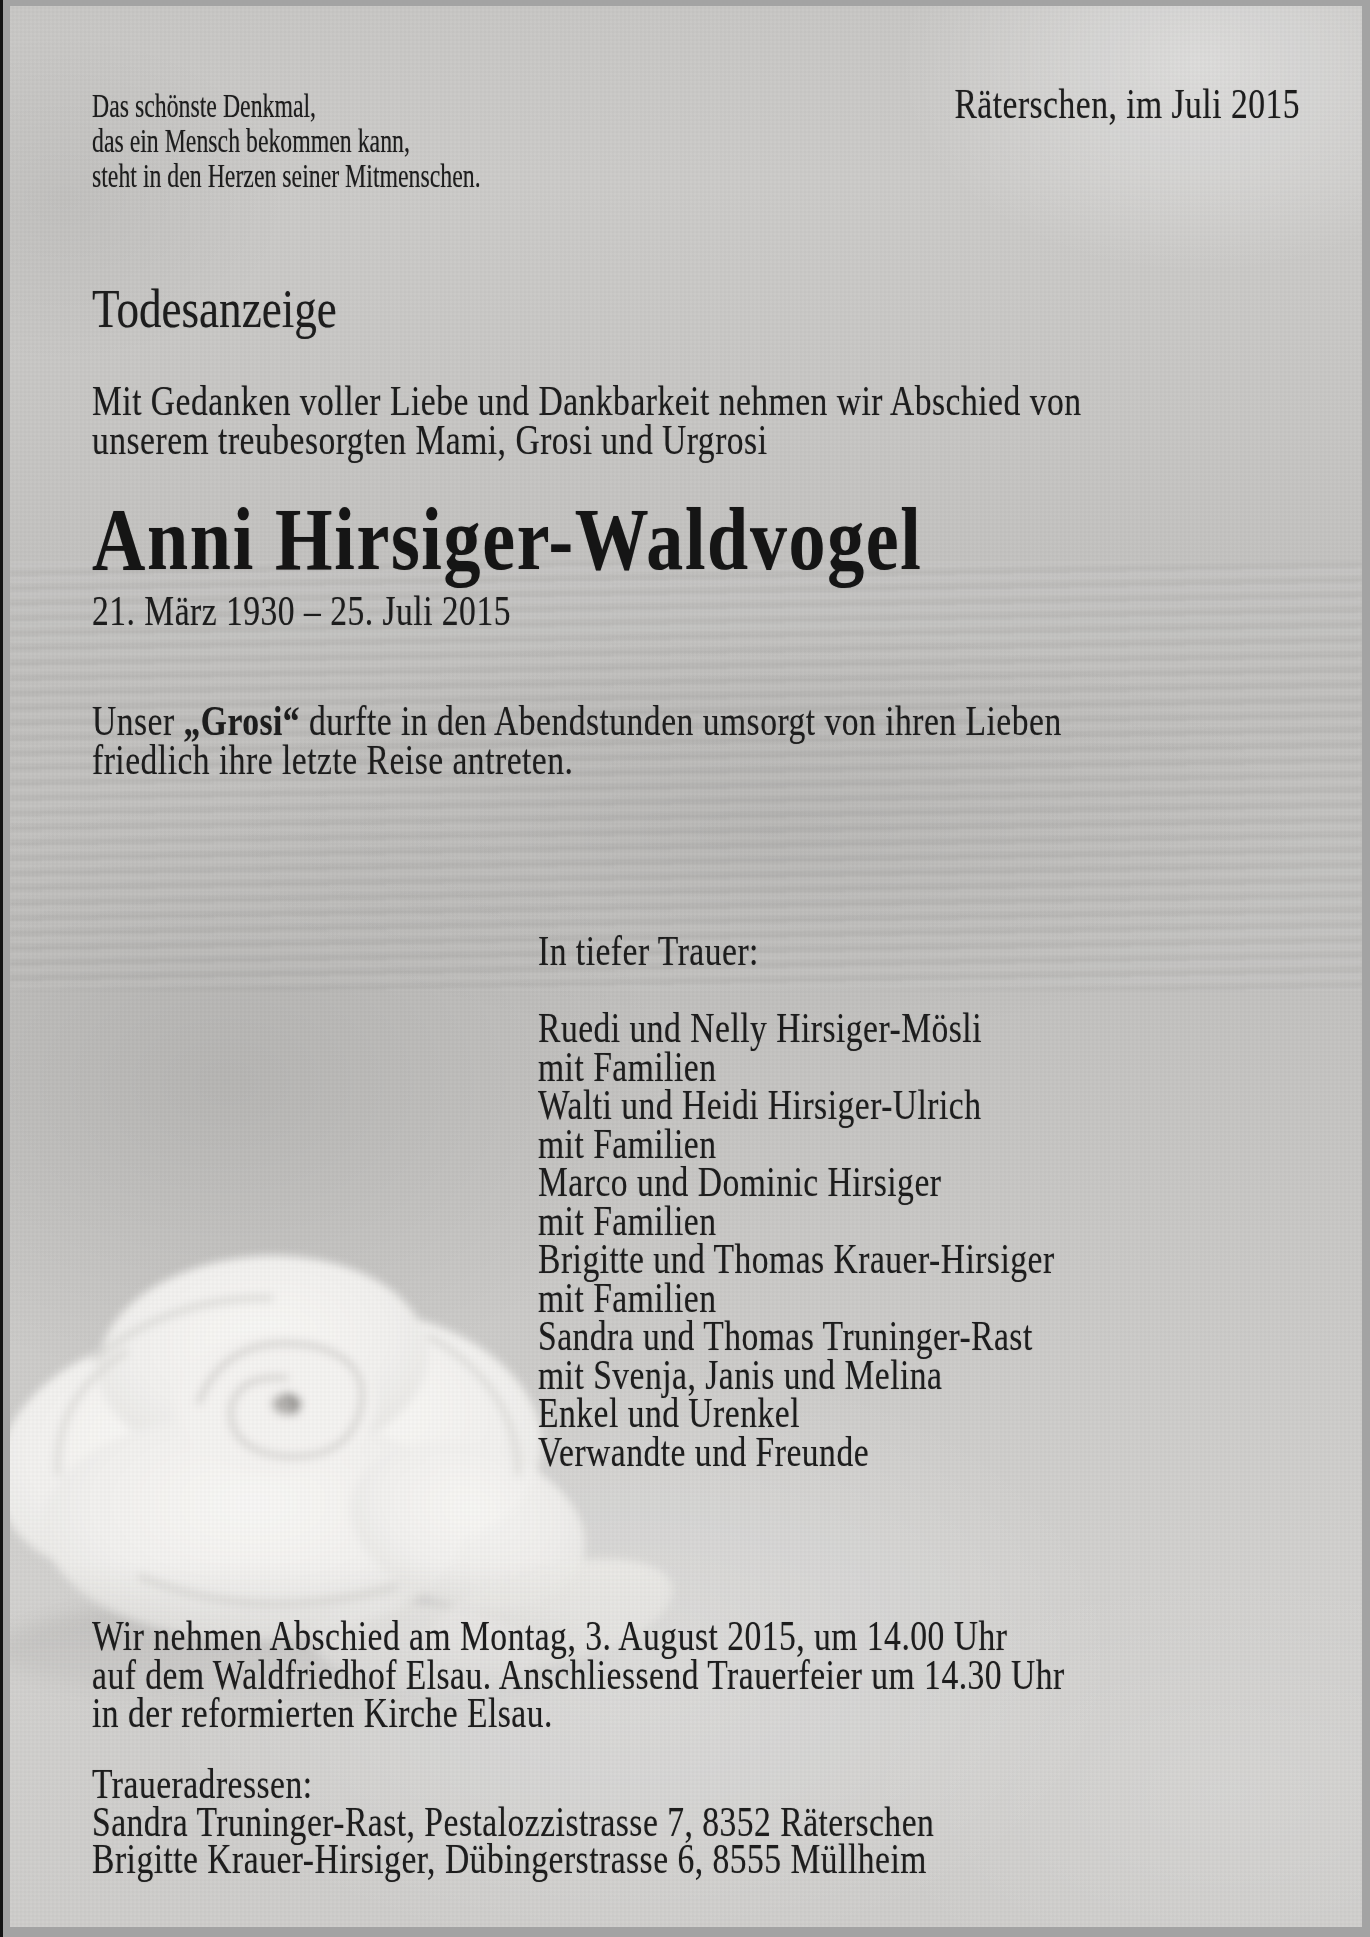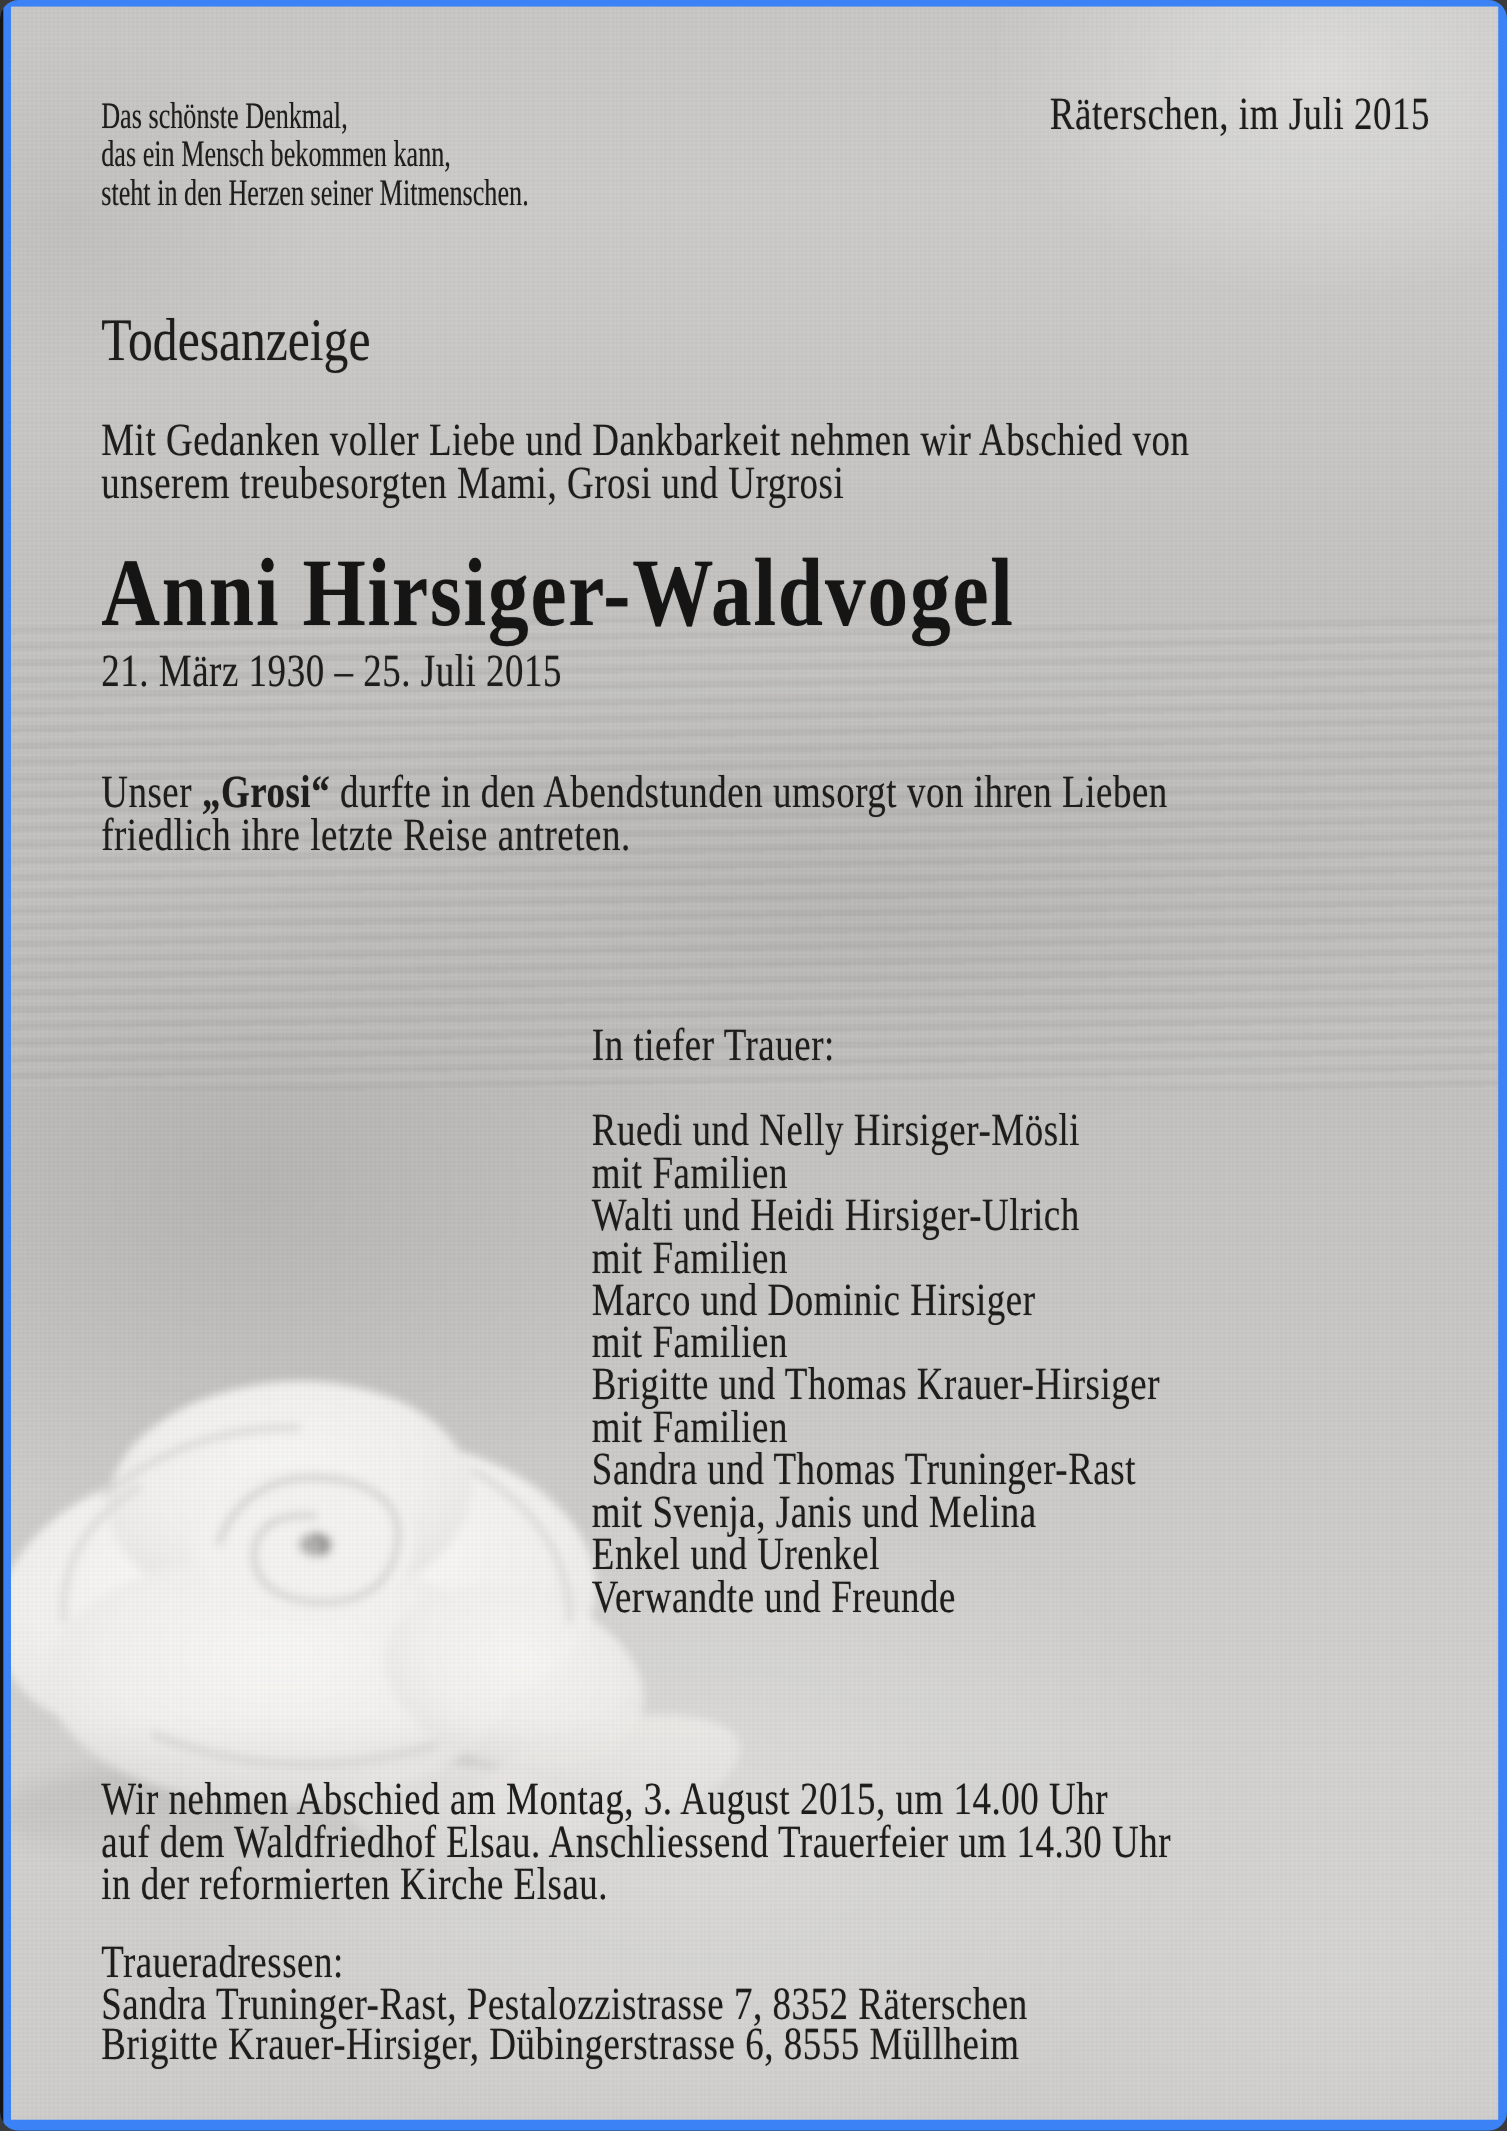--- a/index.html
+++ b/index.html
@@ -1,22 +1,21 @@
 <!DOCTYPE html>
 <html lang="de"><head>
 <meta charset="utf-8">
 <style>
   html,body{margin:0;padding:0;background:#3a3a3a;}
   .page{
     position:relative;
     width:1370px;height:1937px;
-    background:#3b82f6;
+    background:#a3a3a3;
     overflow:hidden;
     font-family:"Liberation Serif","DejaVu Serif",serif;
-    border-radius:17px;
   }
   .page-edge{
     position:absolute;left:0;top:0;bottom:0;width:3px;background:#141414;
   }
   .paper{
     position:absolute;left:10px;top:6px;right:8px;bottom:10px;
     background:
       radial-gradient(430px 300px at 88% 3%, rgba(255,255,255,.38), transparent 70%),
       radial-gradient(620px 430px at 16% 56%, rgba(0,0,0,.075), transparent 72%),
       radial-gradient(760px 300px at 56% 43%, rgba(0,0,0,.05), transparent 72%),

